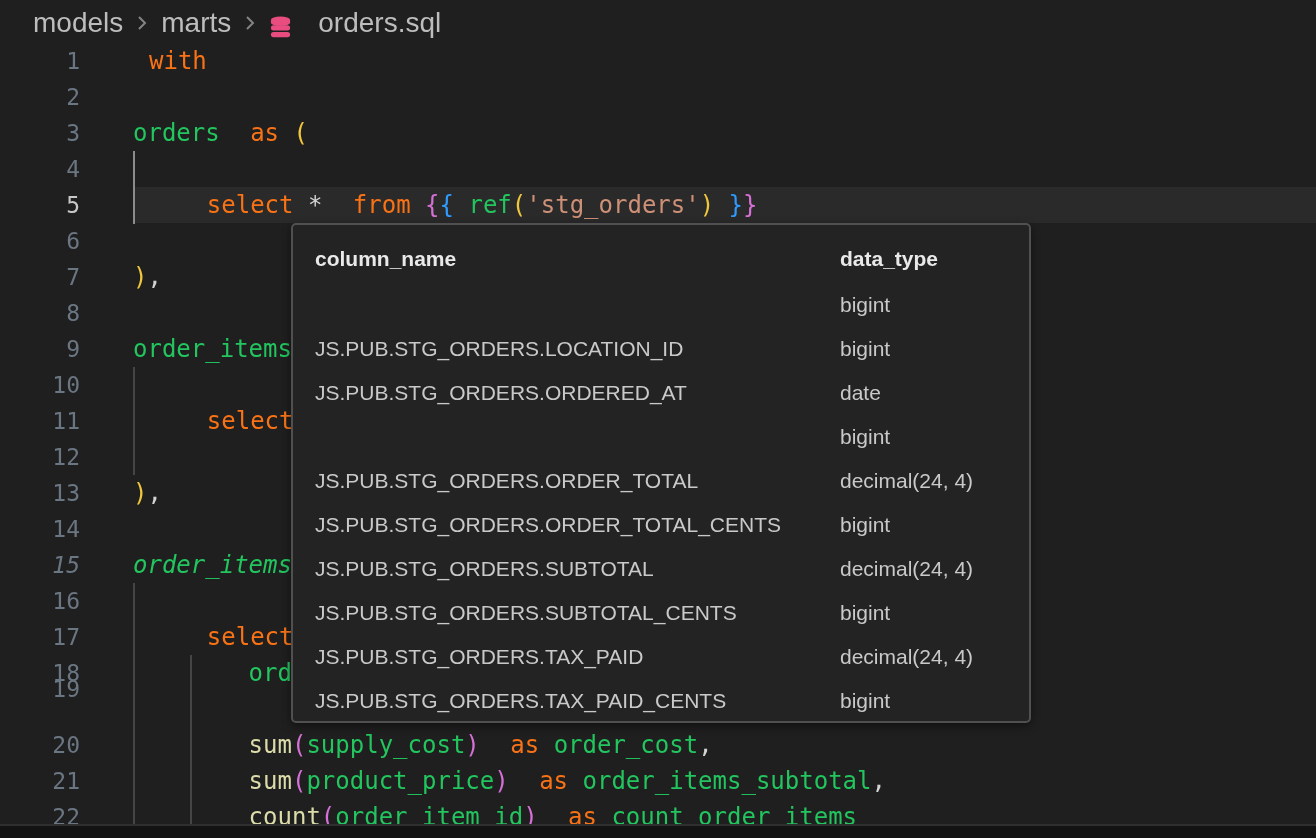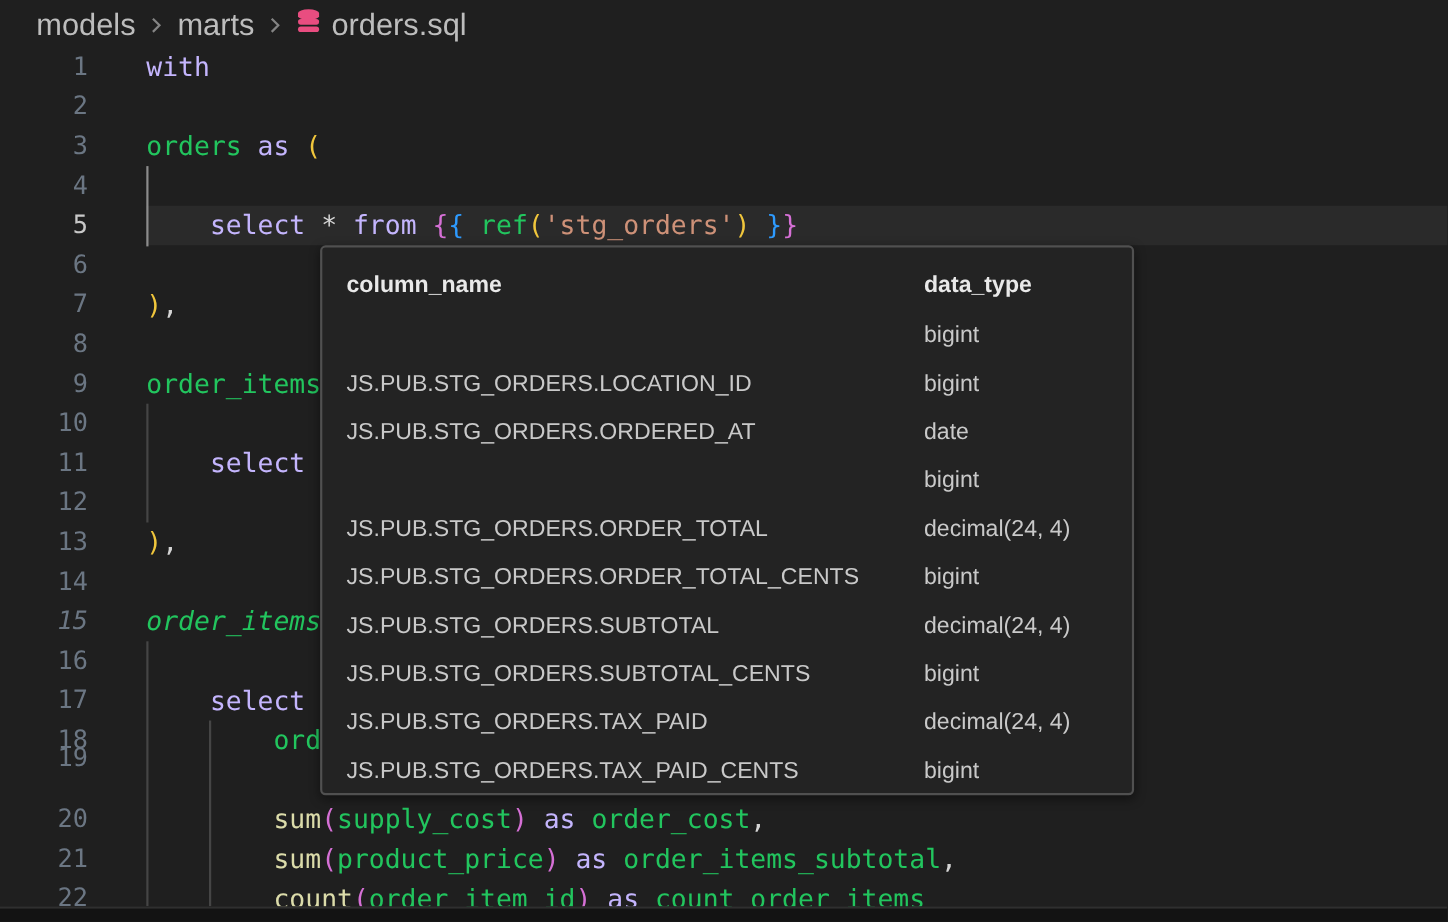--- a/index.html
+++ b/index.html
@@ -11,41 +11,41 @@
   }
 
   
   .breadcrumb {
     position: absolute; top: 0; left: 0; right: 0; height: 46px;
     display: flex; align-items: center; gap: 13px;
     padding-left: 33px;
     font-size: 28px; color: #bdbdbd;
   }
   .crumb { cursor: default; }
-  .crumb-file-group { display: flex; align-items: flex-start; gap: 9px; }
+  .crumb-file-group { display: flex; align-items: flex-end; gap: 26px; }
   .chev { display: flex; align-items: center; }
 
   
   .editor { position: absolute; top: 46px; left: 0; right: 0; bottom: 0; }
   #code-lines {
     position: absolute; top: -3px; left: 0; right: 0; height: 810px;
     font-family: "DejaVu Sans Mono", monospace;
     font-size: 24px;
   }
   .code-row { position: absolute; left: 0; right: 0; height: 36px; line-height: 36px; z-index: 3; }
   .ln {
     position: absolute; left: 0; width: 80px; text-align: right;
     color: #6b7683; font-size: 23px;
   }
   .ln.active { color: #c8c8c8; }
   .code { position: absolute; left: 133px; white-space: pre; color: #d4d4d4; }
 
   .tok-pl  { color: #d4d4d4; }
   .tok-id  { color: #22c55e; }
-  .tok-kw  { color: #c4b5fd; }
+  .tok-kw  { color: #f97316; margin-left: 16px; }
   .tok-fn  { color: #dcdcaa; }
   .tok-str { color: #ce9178; }
   .tok-b1  { color: #f0c63c; }
   .tok-b2  { color: #d670d6; }
   .tok-b3  { color: #2e9bff; }
 
   #cur-line {
     position: absolute; left: 133px; right: 0; height: 36px;
     background: #2a2a2a; z-index: 1;
   }

